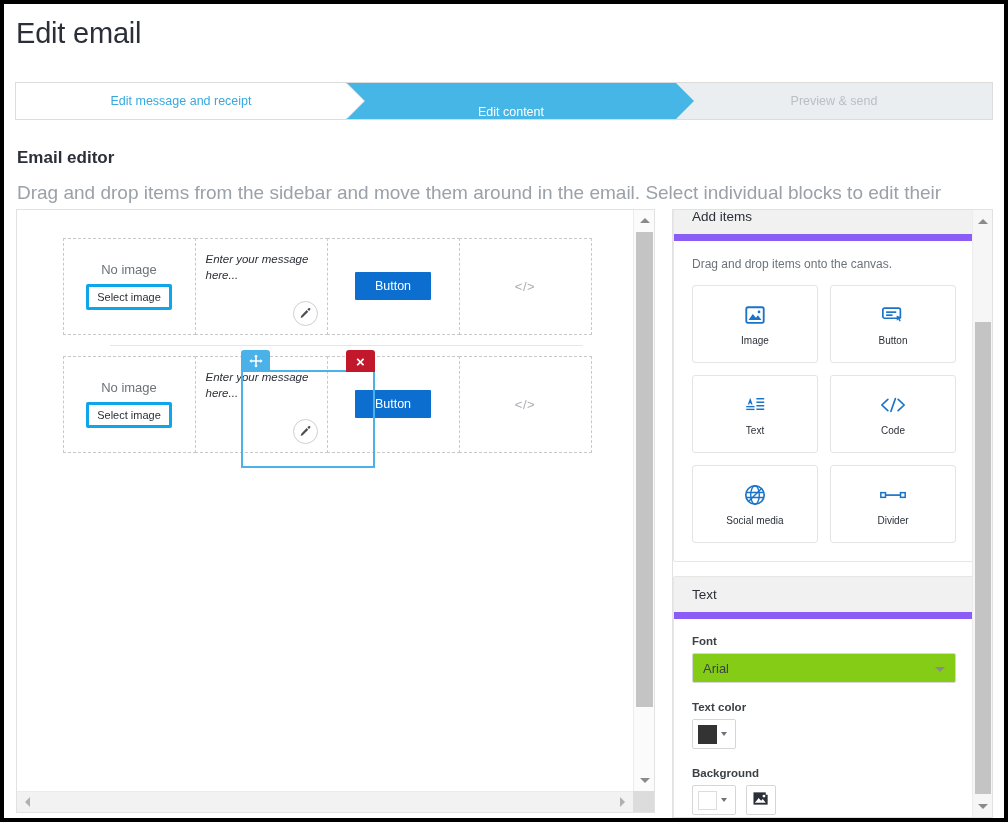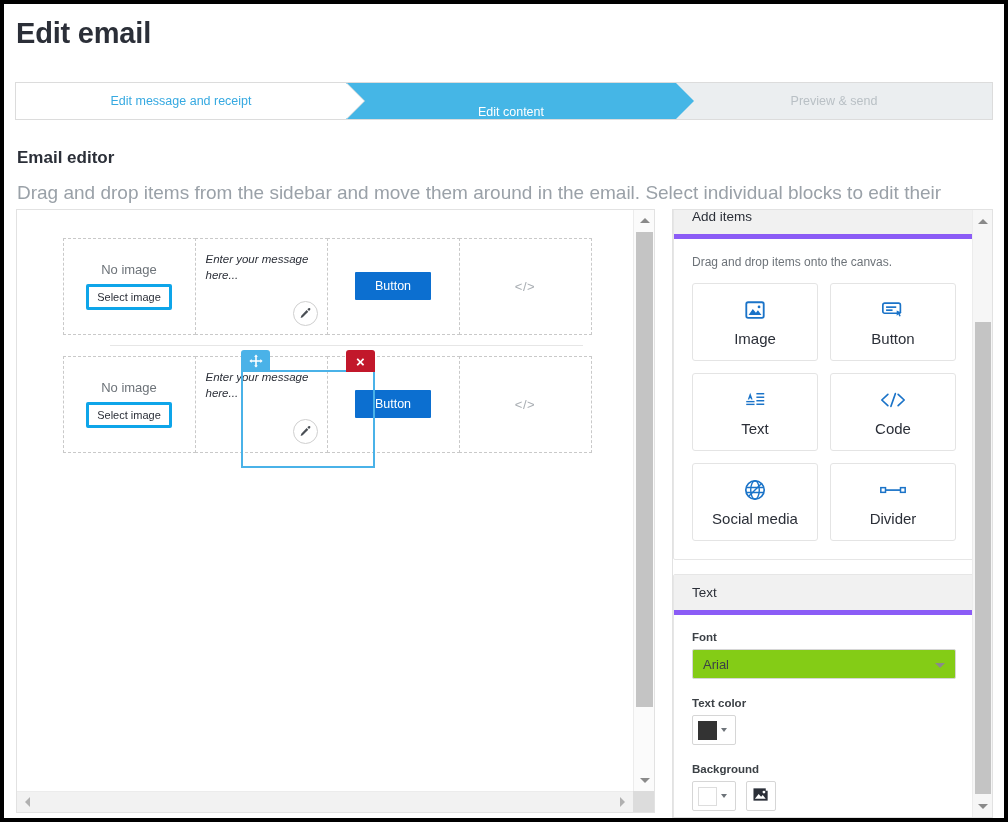--- a/index.html
+++ b/index.html
@@ -18,21 +18,21 @@
     border: 4px solid #000000;
     background: #ffffff;
     overflow: hidden;
   }
 
   
   .page-title {
     position: absolute;
     left: 12px; top: 13px;
     font-size: 29px;
-    font-weight: bold;
+    font-weight: normal;
     color: #2b2f38;
     letter-spacing: -0.2px;
   }
 
   
   .steps {
     position: absolute;
     left: 11px; top: 78px;
     width: 978px; height: 38px;
     background: #ffffff;
@@ -299,21 +299,21 @@
     width: 302px;
   }
   .sb-card {
     background: #ffffff;
     border: 1px solid #e6e6e6;
     border-radius: 2px;
     margin: 0 0 14px 0;
   }
   .sb-head {
     background: #f1f1f1;
-    border-bottom: 5px solid #8b5cf6;
+    border-bottom: 7px solid #8b5cf6;
     padding: 10px 18px;
     font-size: 13.5px;
     color: #2b2f38;
   }
   .sb-body { padding: 16px 18px 18px 18px; }
   .sb-hint {
     font-size: 12px;
     color: #6d7379;
     margin: 0 0 14px 0;
   }
@@ -328,21 +328,21 @@
     height: 78px;
     display: flex;
     flex-direction: column;
     align-items: center;
     justify-content: center;
     cursor: grab;
     background: #ffffff;
   }
   .item-icon { height: 26px; display: flex; align-items: center; justify-content: center; }
   .item-label {
-    font-size: 15px;
+    font-size: 10px;
     color: #2b2f38;
     margin-top: 7px;
   }
   .field-label {
     font-size: 11.5px;
     font-weight: bold;
     color: #3c4146;
     margin: 0 0 6px 0;
   }
   .select-box {

